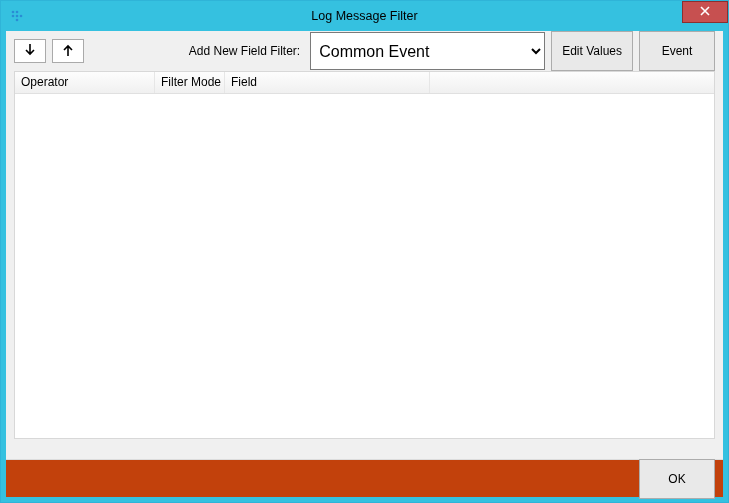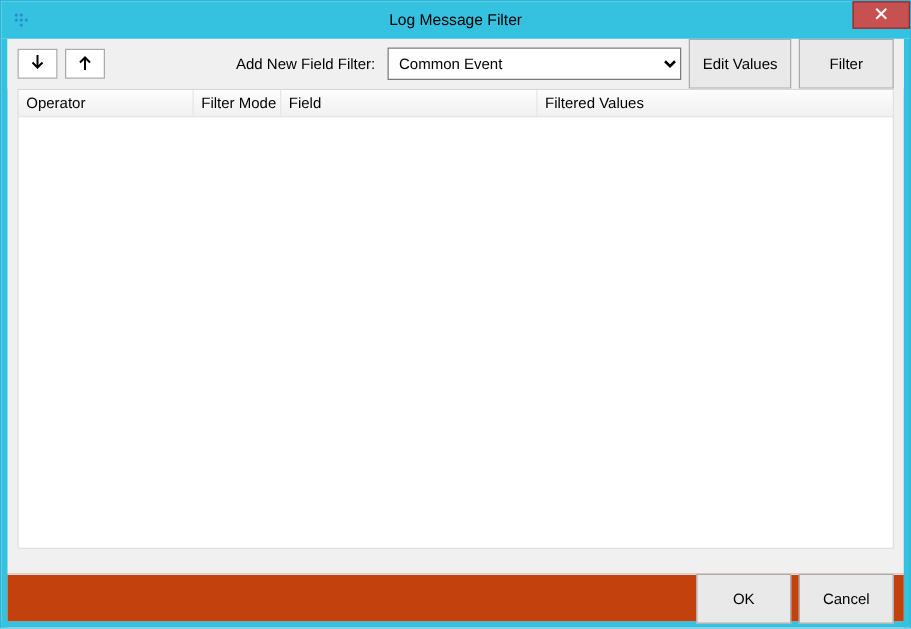--- a/index.html
+++ b/index.html
@@ -63,25 +63,25 @@
     border: 1px solid #aaa;
     display: flex; align-items: center; justify-content: center;
     cursor: pointer;
   }
   .spacer { flex: 1; }
   .label-add {
     font-size: 12px; color: #000;
     margin-right: 4px;
   }
   .combo {
-    width: 235px; height: 26px;
+    width: 235px; height: 38px;
     background: #fff;
     border: 1px solid #7a7a7a;
     padding: 1px 2px 1px 4px;
-    font-family: inherit; font-size: 12px;
+    font-family: inherit; font-size: 16px;
     line-height: 18px;
   }
   .btn {
     height: 40px;
     min-width: 76px;
     background: #e9e9e9;
     border: 1px solid #acacac;
     font-family: inherit; font-size: 12px;
     cursor: pointer;
     padding: 0 10px;
@@ -160,32 +160,30 @@
               <path d="M6 13 V4 M2 7 L6 3 L10 7" fill="none" stroke="#000" stroke-width="1.6"></path>
             </svg>
         </span>
       </button>
       <div class="spacer"></div>
       <span class="label-add">Add New Field Filter:</span>
       <select class="combo">
         <option>Common Event</option>
       </select>
       <button class="btn">Edit Values</button>
-      <button class="btn">Filter</button>
+      <button class="btn">Event</button>
     </div>
 
     <div class="grid-wrap">
       <div class="grid-head">
         <div class="col c-op">Operator</div>
         <div class="col c-mode">Filter Mode</div>
         <div class="col c-fld">Field</div>
-        <div class="col c-vals">Filtered Values</div>
       </div>
       <div class="grid-body"></div>
     </div>
 
     <div class="footer">
       <button class="btn">OK</button>
-      <button class="btn">Cancel</button>
     </div>
 
   </div>
 </div>
 
 </body></html>

